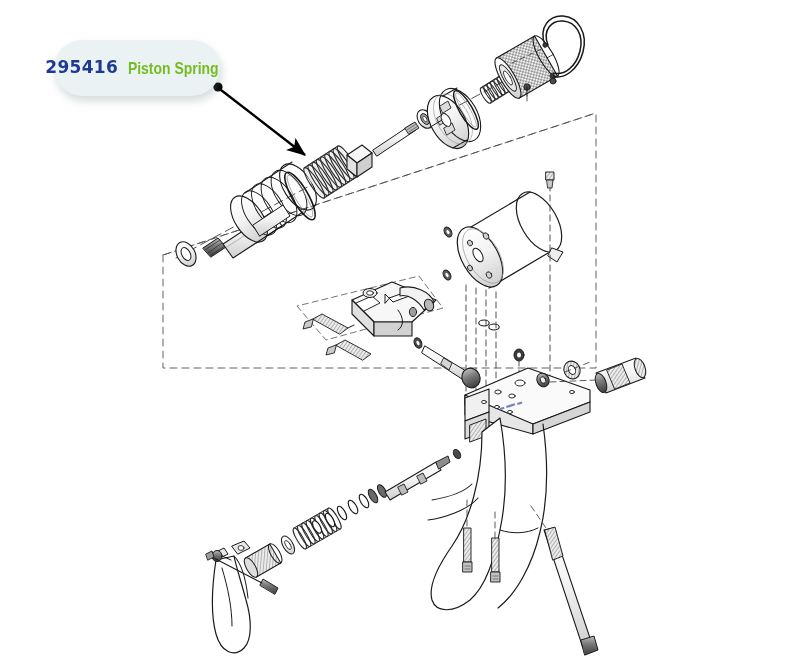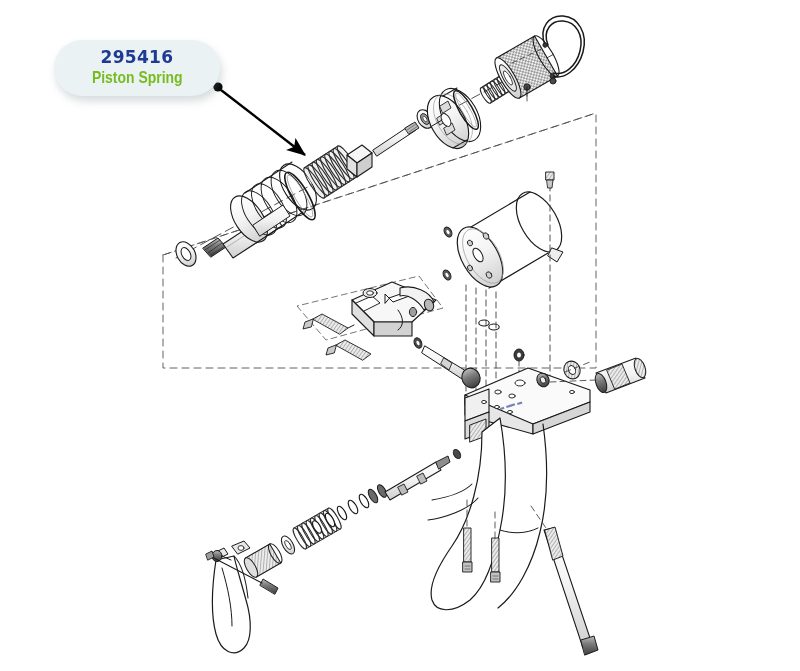--- a/index.html
+++ b/index.html
@@ -28,21 +28,20 @@
   #callout {
     position: absolute;
     left: 54px;
     top: 40px;
     width: 166px;
     height: 56px;
     border-radius: 28px;
     background: #eaf2f4;
     box-shadow: 2px 5px 9px rgba(120,135,140,0.30);
     display: flex;
-    flex-direction: column;
     align-items: center;
     justify-content: center;
     z-index: 5;
   }
   #callout .part-no {
     font-family: "DejaVu Sans", sans-serif;
     font-weight: bold;
     font-size: 17px;
     letter-spacing: 0.3px;
     color: #1f3a93;

